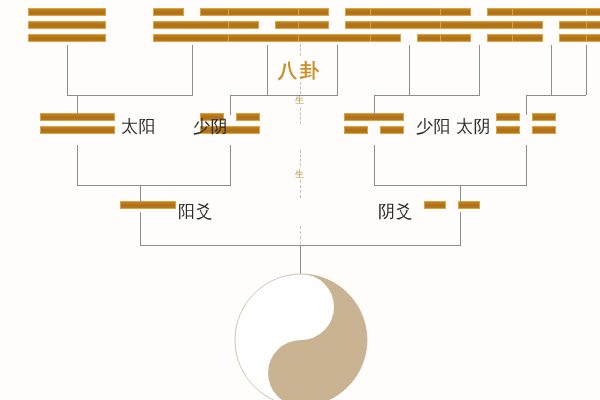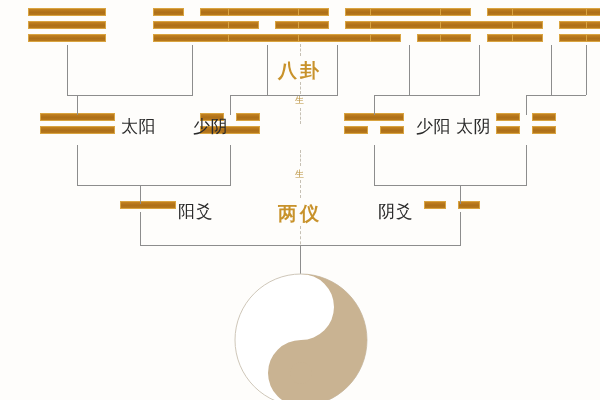--- a/index.html
+++ b/index.html
@@ -213,21 +213,20 @@
       <div class="yao broken">
         <span class="seg a"></span>
         <span class="seg b"></span>
       </div>
     </div>
   <div class="lbl" style="left:378px;top:200px;">阴爻</div>
 
   <div class="clbl big" style="left:262px;top:58px;width:76px;">八卦</div>
   <div class="clbl sm" style="left:288px;top:94px;width:24px;">生</div>
   <div class="clbl sm" style="left:288px;top:168px;width:24px;">生</div>
-  <div class="clbl big" style="left:262px;top:201px;width:76px;">两仪</div>
 
   <div class="dash" style="left:300px;top:44px;height:12px;"></div>
   <div class="dash" style="left:300px;top:82px;height:12px;"></div>
   <div class="dash" style="left:300px;top:108px;height:16px;"></div>
   <div class="dash" style="left:300px;top:150px;height:16px;"></div>
   <div class="dash" style="left:300px;top:180px;height:18px;"></div>
   <div class="dash" style="left:300px;top:226px;height:44px;"></div>
 
   <div class="ln v" style="left:67px;top:45px;height:50px;"></div>
   <div class="ln v" style="left:192px;top:45px;height:50px;"></div>

